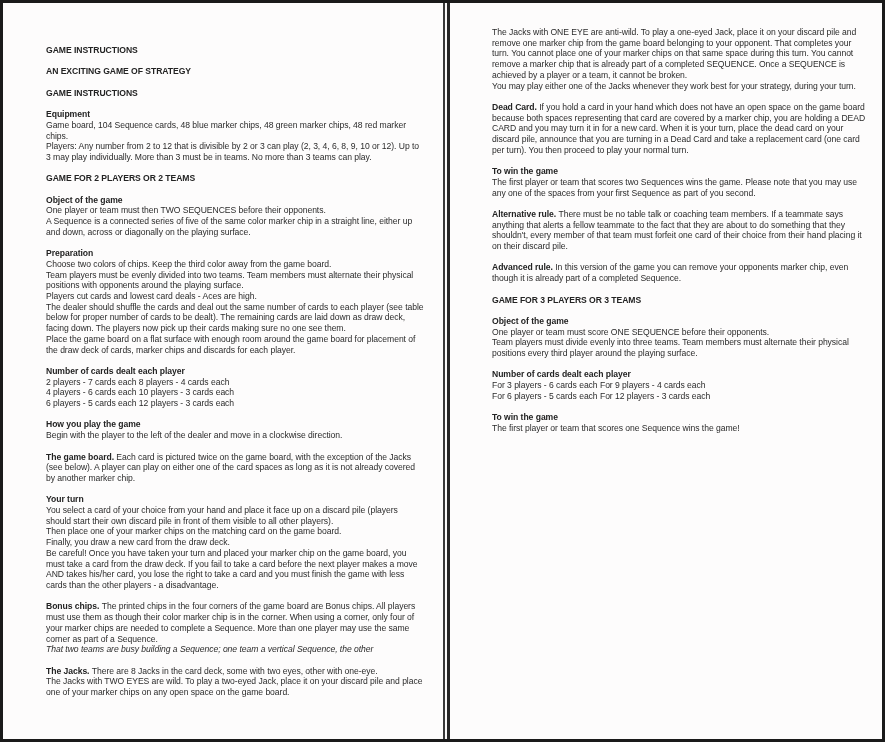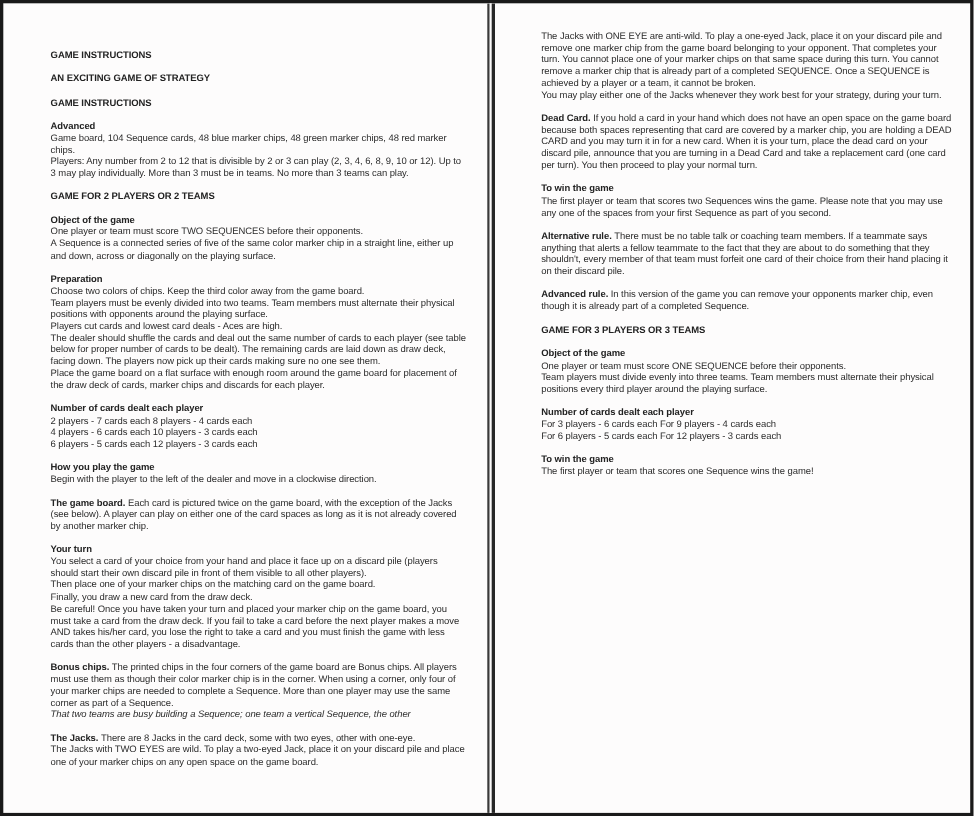--- a/index.html
+++ b/index.html
@@ -41,30 +41,30 @@
       <div class="block">
         <div class="bh">GAME INSTRUCTIONS</div>
       </div>
       <div class="block">
         <div class="bh">AN EXCITING GAME OF STRATEGY</div>
       </div>
       <div class="block">
         <div class="bh">GAME INSTRUCTIONS</div>
       </div>
       <div class="block">
-        <div class="bh">Advanced</div>
+        <div class="bh">Equipment</div>
         <p>Game board, 104 Sequence cards, 48 blue marker chips, 48 green marker chips, 48 red marker chips.</p>
         <p>Players: Any number from 2 to 12 that is divisible by 2 or 3 can play (2, 3, 4, 6, 8, 9, 10 or 12). Up to 3 may play individually. More than 3 must be in teams. No more than 3 teams can play.</p>
       </div>
       <div class="block">
         <div class="bh">GAME FOR 2 PLAYERS OR 2 TEAMS</div>
       </div>
       <div class="block">
         <div class="bh">Object of the game</div>
-        <p>One player or team must score TWO SEQUENCES before their opponents.</p>
+        <p>One player or team must then TWO SEQUENCES before their opponents.</p>
         <p>A Sequence is a connected series of five of the same color marker chip in a straight line, either up and down, across or diagonally on the playing surface.</p>
       </div>
       <div class="block">
         <div class="bh">Preparation</div>
         <p>Choose two colors of chips. Keep the third color away from the game board.</p>
         <p>Team players must be evenly divided into two teams. Team members must alternate their physical positions with opponents around the playing surface.</p>
         <p>Players cut cards and lowest card deals - Aces are high.</p>
         <p>The dealer should shuffle the cards and deal out the same number of cards to each player (see table below for proper number of cards to be dealt). The remaining cards are laid down as draw deck, facing down. The players now pick up their cards making sure no one see them.</p>
         <p>Place the game board on a flat surface with enough room around the game board for placement of the draw deck of cards, marker chips and discards for each player.</p>
       </div>

